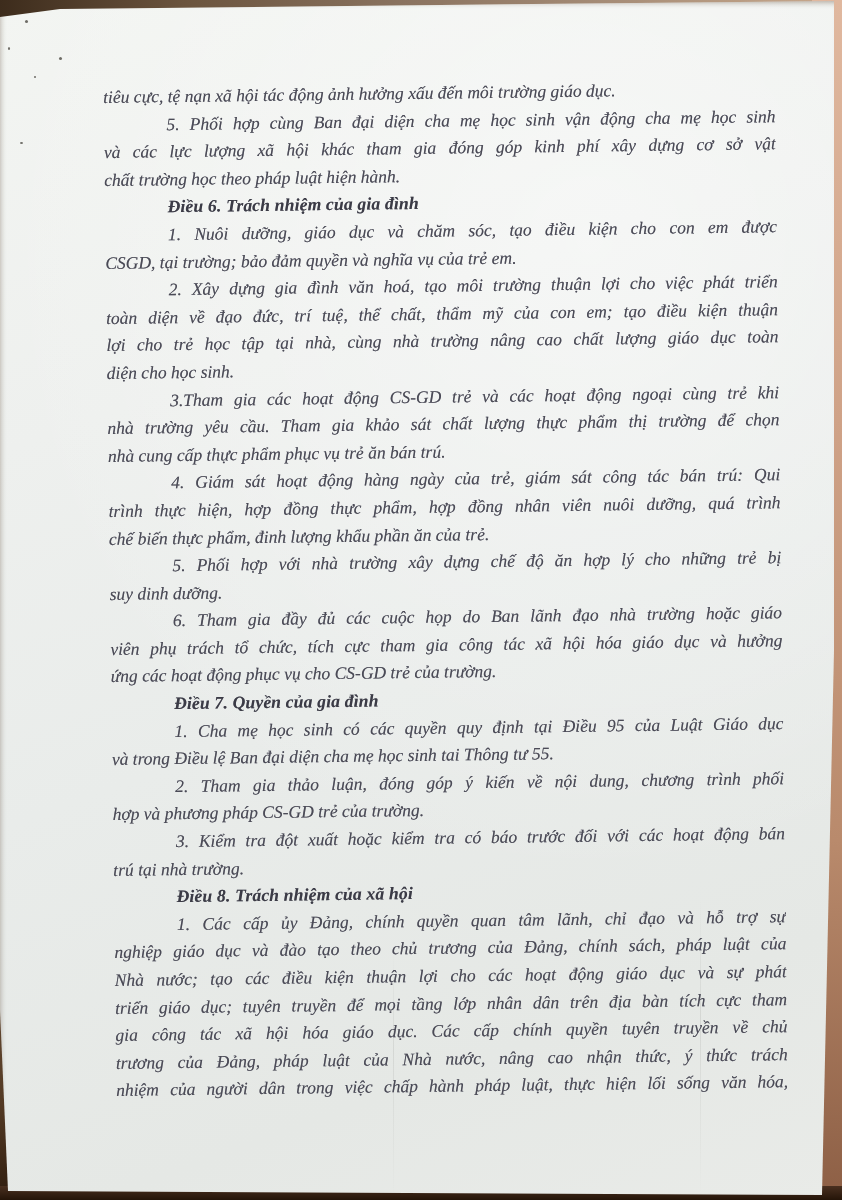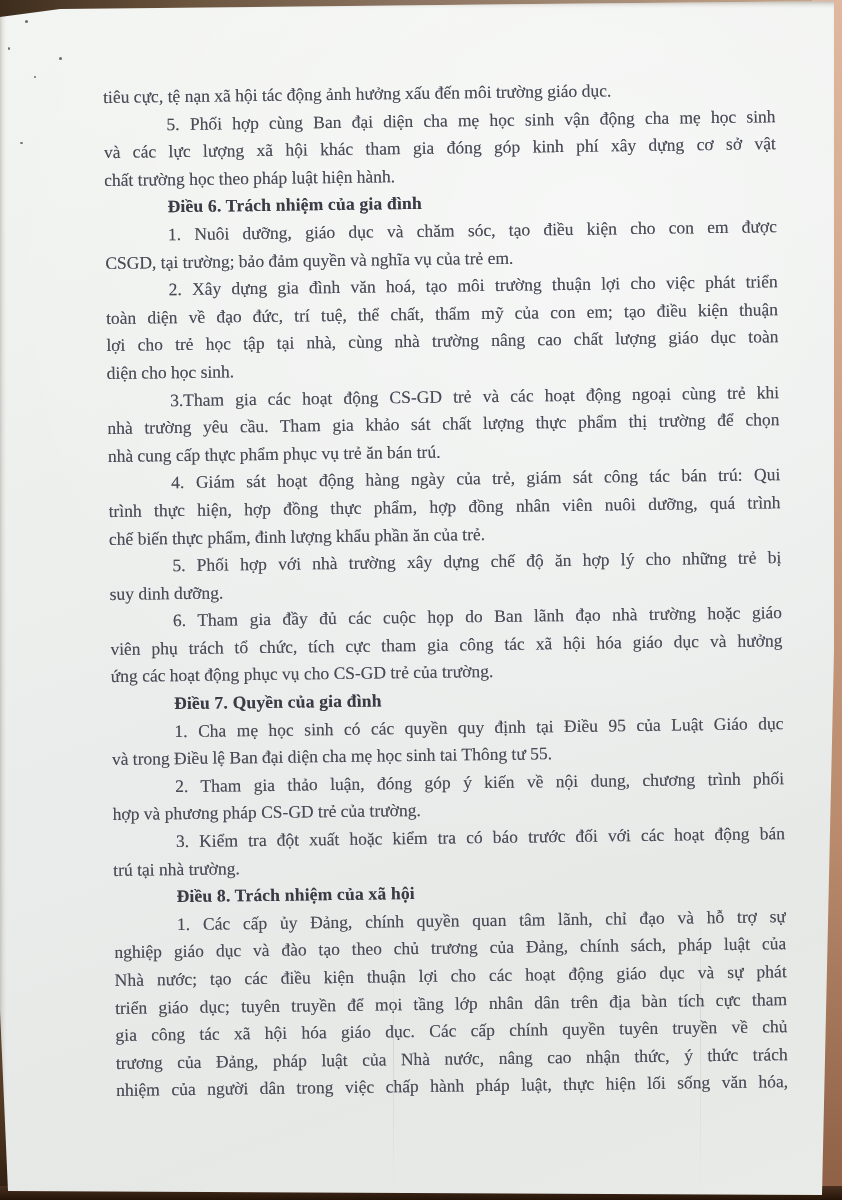--- a/index.html
+++ b/index.html
@@ -6,21 +6,21 @@
     --paper:#eef0ed; --ink:#4b4b57; --heading-ink:#3b3b46;
     --backdrop-top:#8a7058; --backdrop-bottom:#3a2514;
     --edge-pink:#cfa287; --corner-dark:#42301f;
   }
   html,body{margin:0;padding:0;}
   body{
     width:842px;height:1200px;overflow:hidden;position:relative;
     font-family:"Liberation Serif","DejaVu Serif",serif;
     background:#8a7058;
   }
-  .scene{position:absolute;inset:0;}
+  .scene{position:absolute;inset:0;font-style:italic;}
   
   .bg-base{position:absolute;inset:0;
     background:linear-gradient(to bottom,#97805f 0%,#8a7058 35%,#7a5f46 70%,#543a24 92%,#2f1d0f 100%);}
   .bg-top{position:absolute;left:0;top:0;width:100%;height:34px;
     background:linear-gradient(to right,#3d2c1c 0%,#6b543e 22%,#8a7360 48%,#a98f79 75%,#c9a98d 100%);}
   .bg-right{position:absolute;right:0;top:0;width:30px;height:100%;
     background:linear-gradient(to bottom,#e0b89f 0%,#cfa287 35%,#b98a6c 70%,#8d5f45 100%);}
   .bg-bottom{position:absolute;left:0;bottom:0;width:100%;height:14px;
     background:linear-gradient(to bottom,#4a3020,#241408);}
   

